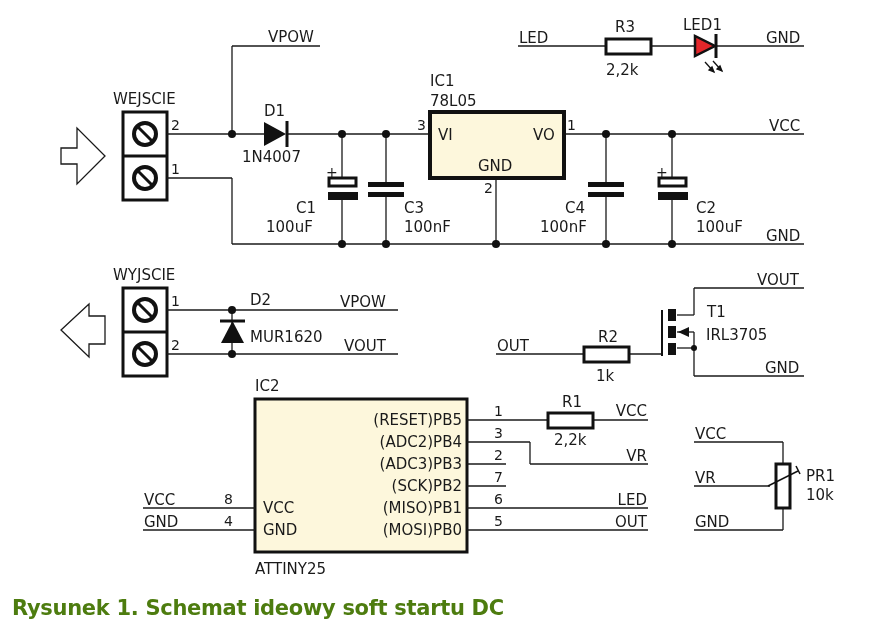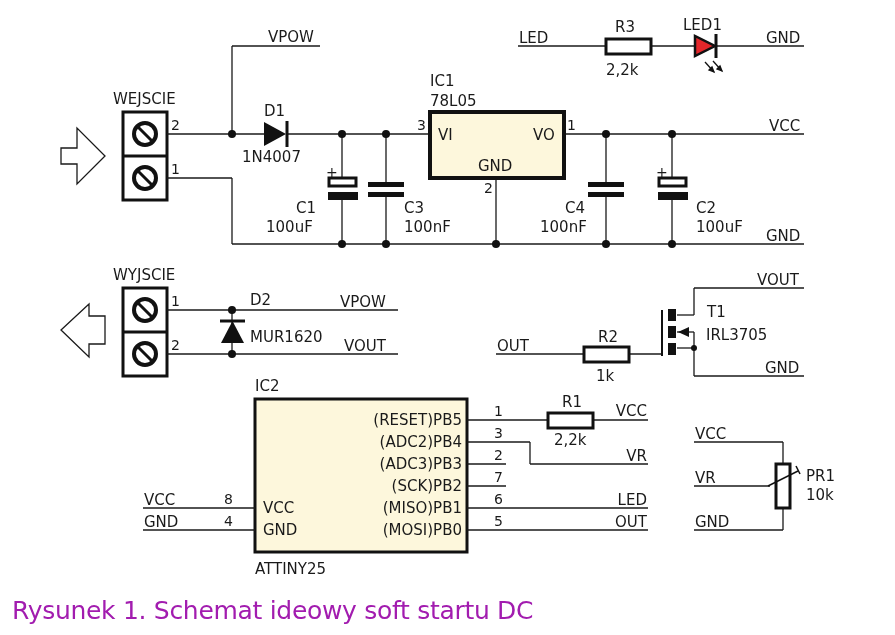--- a/index.html
+++ b/index.html
@@ -8,21 +8,21 @@
   #schematic text { font-family: "DejaVu Sans", sans-serif; font-size: 15px; fill: #1a1a1a; }
   #schematic text.pin { font-size: 14px; }
   .w { stroke: #1a1a1a; stroke-width: 1.3; fill: none; }
   .thick { stroke: #111; stroke-width: 4; }
   .dot { fill: #111; }
   .ic { fill: #fdf7dc; stroke: #111; stroke-width: 4; }
   .res { fill: #ffffff; stroke: #111; stroke-width: 3; }
   .cap { fill: #111; }
   .term { fill: #ffffff; stroke: #111; stroke-width: 3; }
   .arrow { fill: #ffffff; stroke: #1a1a1a; stroke-width: 1.3; }
-  #caption { position: absolute; left: 12px; top: 596px; font-family: "DejaVu Sans", sans-serif; font-weight: normal; font-size: 25px; color: #a21caf; letter-spacing: -0.3px; }
+  #caption { position: absolute; left: 12px; top: 596px; font-family: "DejaVu Sans", sans-serif; font-weight: bold; font-size: 21px; color: #4d7c0f; letter-spacing: -0.3px; }
 </style>
 </head>
 <body>
 
 <svg id="schematic" width="895" height="635" viewBox="0 0 895 635" xmlns="http://www.w3.org/2000/svg">
 
   <g>
     <polygon class="arrow" points="61,148 77,148 77,128 105,156 77,184 77,164 61,164"></polygon>
   </g>
 

